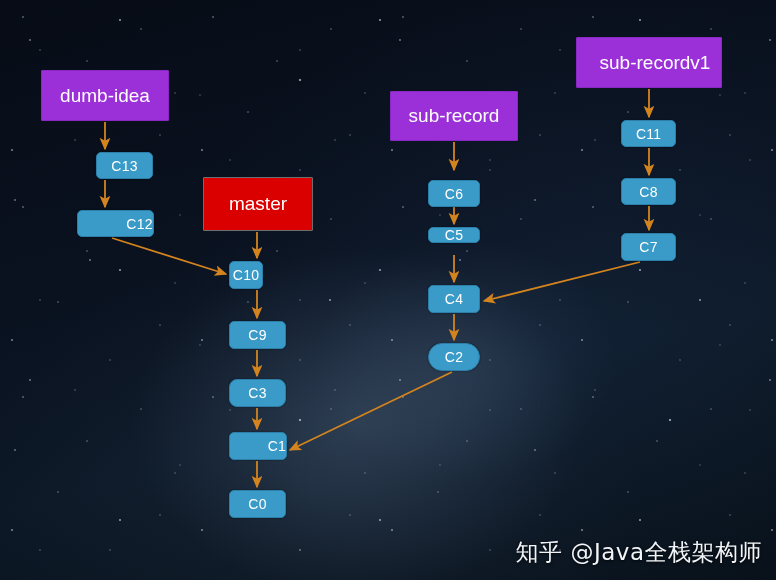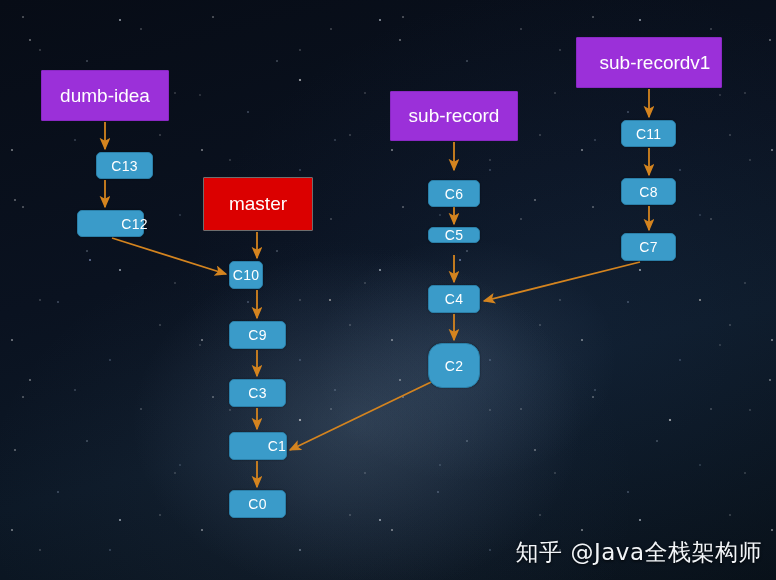--- a/index.html
+++ b/index.html
@@ -159,48 +159,48 @@
       </div>
       <div class="node branch" style="left: 390px; top: 91px; width: 128px; height: 50px;">
         <span>sub-record</span>
       </div>
       <div class="node branch" style="left: 576px; top: 37px; width: 146px; height: 51px; padding-left: 12px;">
         <span>sub-recordv1</span>
       </div>
       <div class="node commit" style="left: 77px; top: 152px; width: 57px; height: 27px; margin-left: 19px;">
         <span>C13</span>
       </div>
-      <div class="node commit" style="left: 77px; top: 210px; width: 67px; height: 27px; padding-left: 48px;">
+      <div class="node commit" style="left: 77px; top: 210px; width: 77px; height: 27px; padding-left: 48px;">
         <span>C12</span>
       </div>
       <div class="node commit" style="left: 229px; top: 261px; width: 34px; height: 28px;">
         <span>C10</span>
       </div>
       <div class="node commit" style="left: 229px; top: 321px; width: 57px; height: 28px;">
         <span>C9</span>
       </div>
-      <div class="node commit" style="left: 229px; top: 379px; width: 57px; height: 28px;">
+      <div class="node commit" style="left: 229px; top: 379px; width: 57px; height: 28px; border-radius: 8px;">
         <span>C3</span>
       </div>
       <div class="node commit" style="left: 229px; top: 432px; width: 58px; height: 28px; justify-content: flex-end;">
         <span>C1</span>
       </div>
       <div class="node commit" style="left: 229px; top: 490px; width: 57px; height: 28px;">
         <span>C0</span>
       </div>
       <div class="node commit" style="left: 428px; top: 173px; width: 52px; height: 27px; margin-top: 7px;">
         <span>C6</span>
       </div>
       <div class="node commit" style="left: 428px; top: 227px; width: 52px; height: 16px;">
         <span>C5</span>
       </div>
       <div class="node commit" style="left: 428px; top: 285px; width: 52px; height: 28px;">
         <span>C4</span>
       </div>
-      <div class="node commit" style="left: 428px; top: 343px; width: 52px; height: 45px; border-radius: 14px;">
+      <div class="node commit" style="left: 428px; top: 343px; width: 52px; height: 28px; border-radius: 14px;">
         <span>C2</span>
       </div>
       <div class="node commit" style="left: 621px; top: 120px; width: 55px; height: 27px;">
         <span>C11</span>
       </div>
       <div class="node commit" style="left: 621px; top: 178px; width: 55px; height: 27px;">
         <span>C8</span>
       </div>
       <div class="node commit" style="left: 621px; top: 233px; width: 55px; height: 28px;">
         <span>C7</span>

